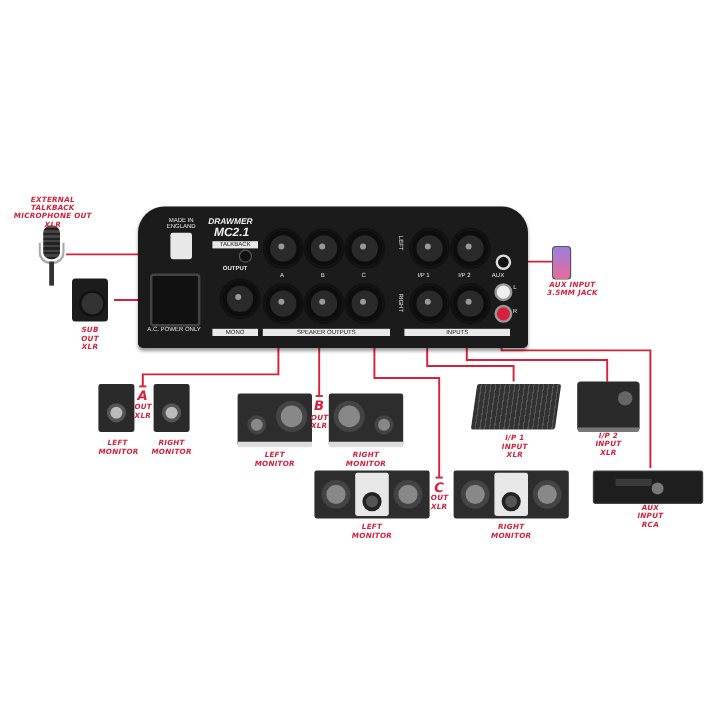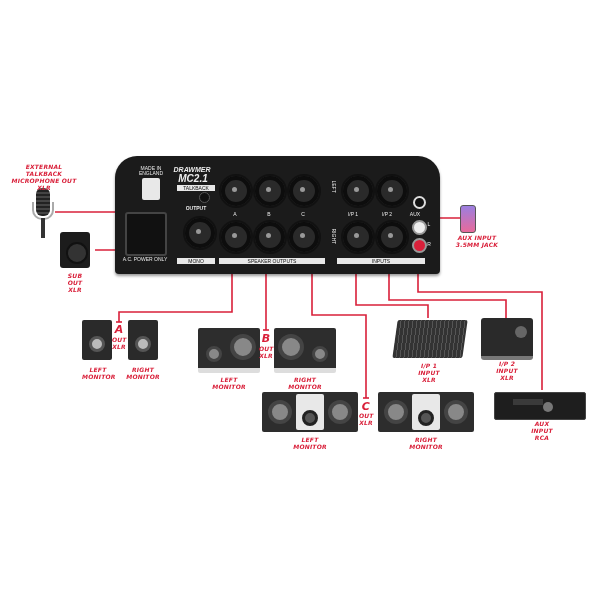--- a/index.html
+++ b/index.html
@@ -1,20 +1,20 @@
 <!DOCTYPE html>
 <html><head>
 <meta charset="utf-8">
 <style>
   html,body{margin:0;padding:0;background:#ffffff;}
   body{width:600px;height:600px;position:relative;overflow:hidden;font-family:"DejaVu Sans",sans-serif;}
   .lbl{position:absolute;color:#d9203a;font-family:"DejaVu Sans",sans-serif;font-style:italic;font-weight:bold;font-size:6px;line-height:7px;text-align:center;text-transform:uppercase;letter-spacing:0.2px;}
   .lbl.big{font-size:11px;line-height:11px;}
   svg{position:absolute;left:0;top:0;}
-  .unit{position:absolute;left:115px;top:156px;width:325px;height:118px;background:#1b1b1b;border-radius:22px 22px 4px 4px;box-shadow:0 2px 3px rgba(0,0,0,.4);}
+  .unit{position:absolute;left:115px;top:172px;width:325px;height:118px;background:#1b1b1b;border-radius:22px 22px 4px 4px;box-shadow:0 2px 3px rgba(0,0,0,.4);}
   .unit-text{position:absolute;color:#e8e8e8;font-family:"Liberation Sans",sans-serif;font-size:5px;line-height:5px;text-align:center;}
   .brand{position:absolute;color:#eee;font-family:"Liberation Sans",sans-serif;font-weight:bold;font-style:italic;text-align:center;}
   .xlr{position:absolute;width:30px;height:30px;border-radius:50%;background:#2a2a2a;border:2px solid #111;box-shadow:inset 0 0 0 4px #0d0d0d;}
   .xlr::after{content:"";position:absolute;left:11px;top:11px;width:5px;height:5px;border-radius:50%;background:#999;}
   .labelbar{position:absolute;background:#e8e8e8;color:#111;font-family:"Liberation Sans",sans-serif;font-size:5px;line-height:6px;text-align:center;}
   .device{position:absolute;}
 </style>
 </head>
 <body>
 

